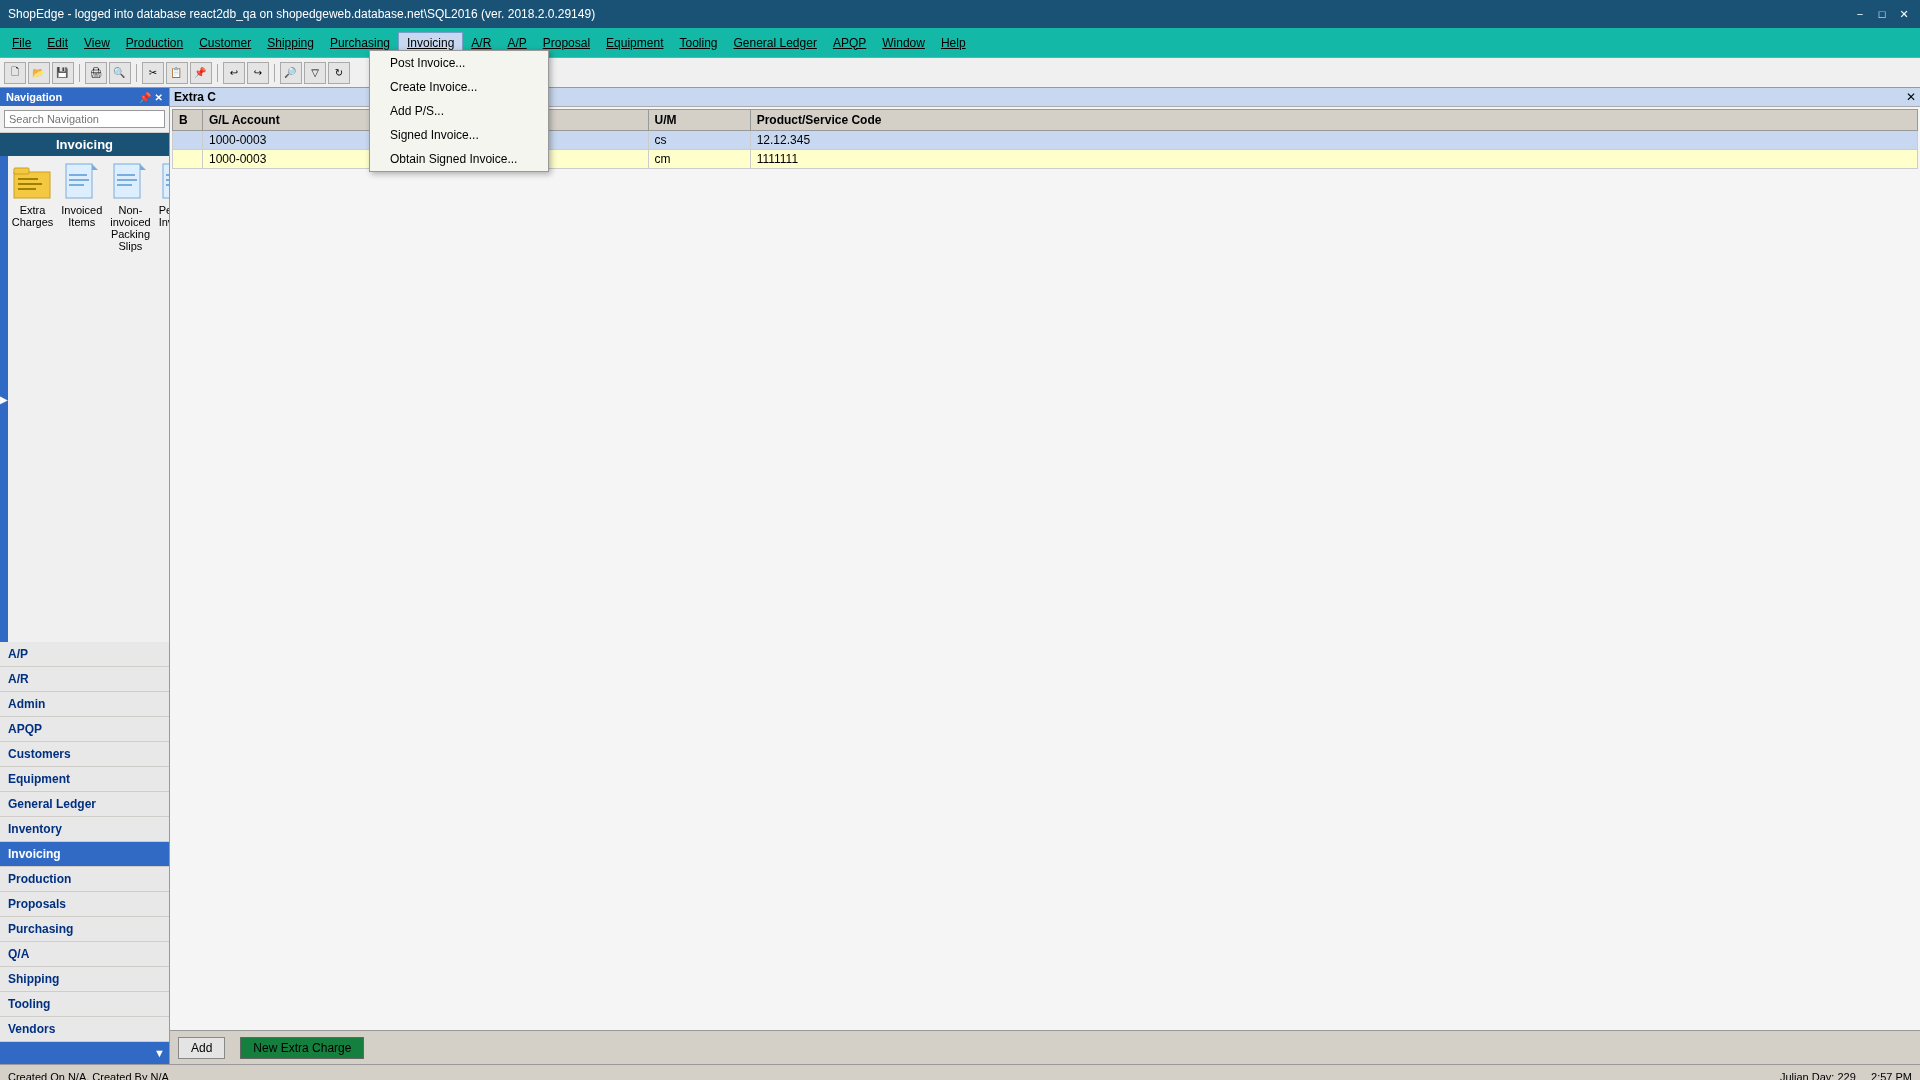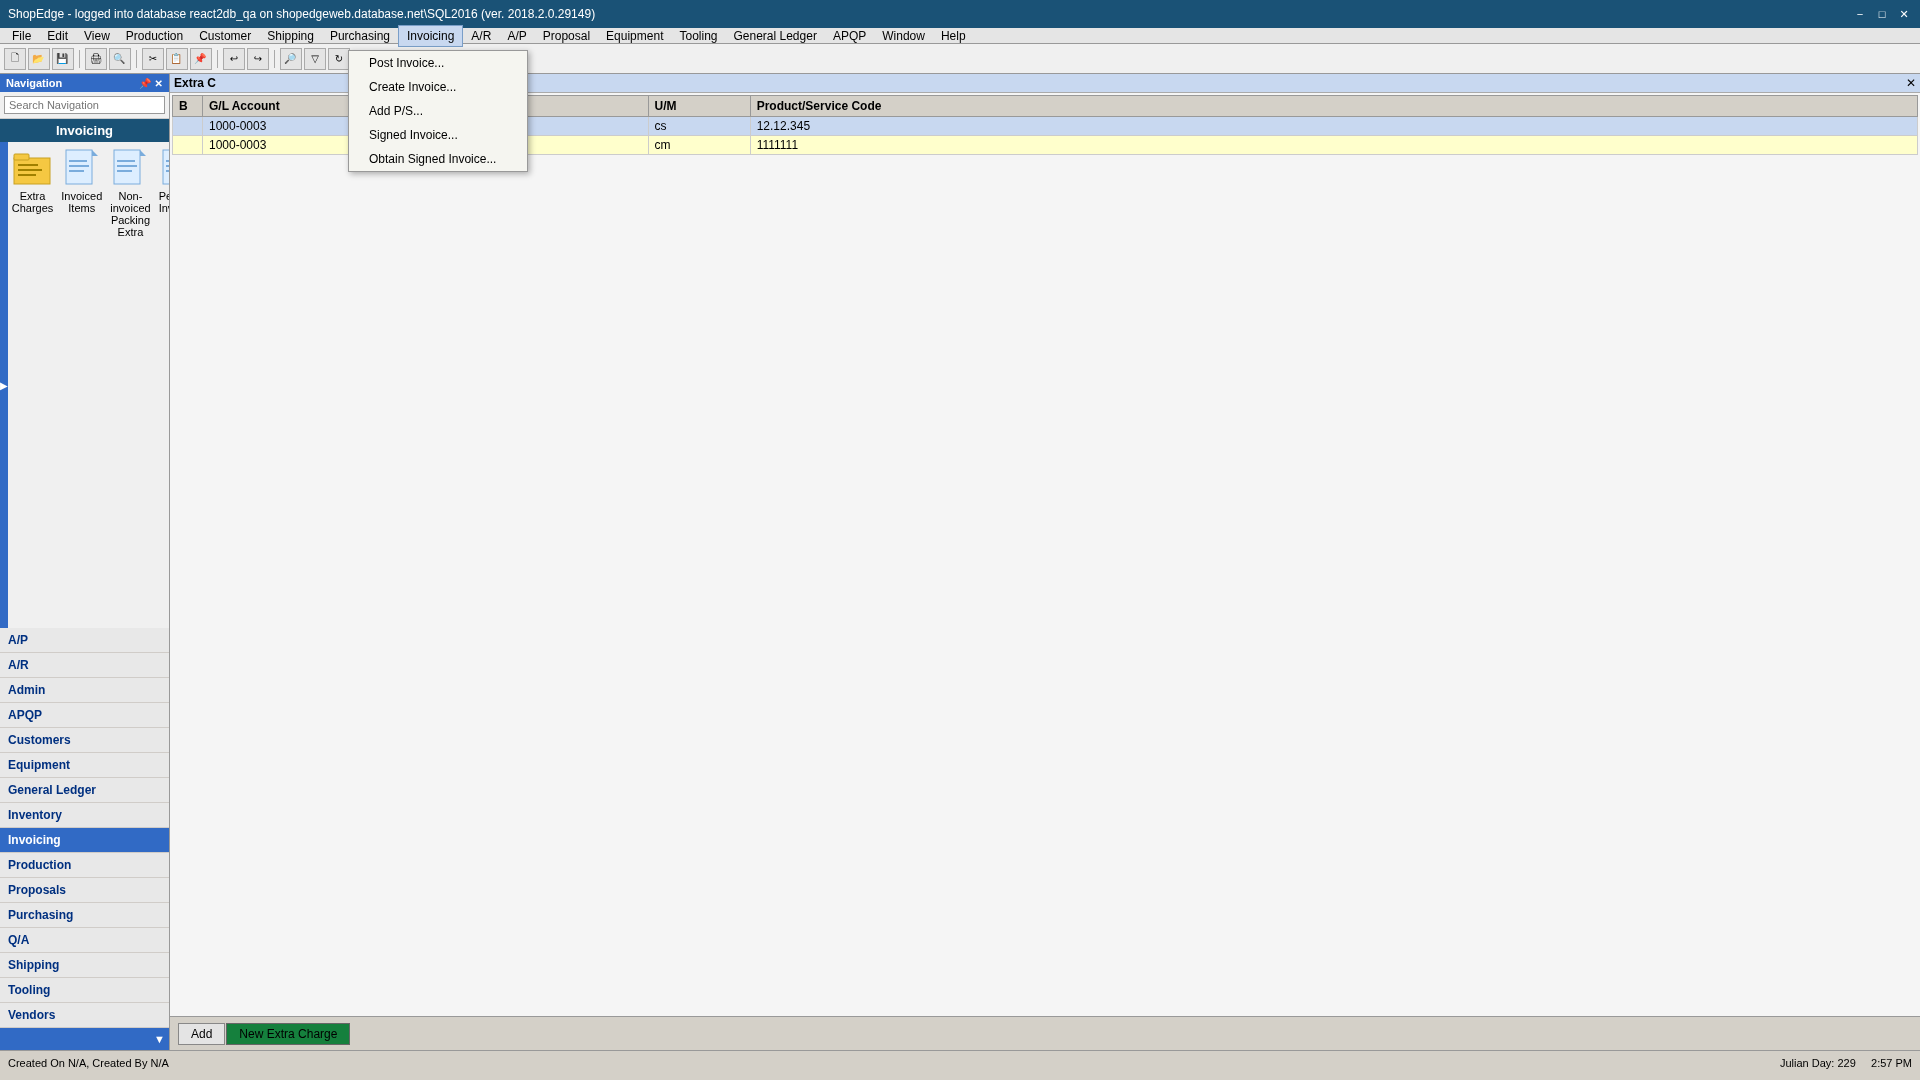--- a/index.html
+++ b/index.html
@@ -4,21 +4,21 @@
   <style>
     * { margin: 0; padding: 0; box-sizing: border-box; }
     body { font-family: 'Segoe UI', Tahoma, Geneva, Verdana, sans-serif; font-size: 12px; background: #d4d0c8; width: 1920px; height: 1080px; overflow: hidden; }
 
     
     #title-bar { background: #1a5276; color: white; height: 28px; display: flex; align-items: center; justify-content: space-between; padding: 0 8px; font-size: 12px; }
     #title-bar-controls { display: flex; gap: 6px; }
     #title-bar-controls span { cursor: pointer; width: 16px; height: 16px; display: flex; align-items: center; justify-content: center; font-size: 11px; }
 
     
-    #menu-bar { background: #e5e5e5; height: 16px; display: flex; align-items: center; padding: 0 4px; border-bottom: 1px solid #999; }
+    #menu-bar { background: #14b8a6; height: 30px; display: flex; align-items: center; padding: 0 4px; border-bottom: 1px solid #999; text-decoration: underline; }
     .menu-item { padding: 2px 8px; cursor: pointer; font-size: 12px; height: 22px; display: flex; align-items: center; }
     .menu-item.active { background: #c8d8f0; border: 1px solid #7a9ec8; }
 
     
     #toolbar { background: #f0f0f0; height: 30px; display: flex; align-items: center; padding: 2px 4px; border-bottom: 1px solid #999; gap: 2px; }
     .toolbar-btn { width: 22px; height: 22px; background: #e4e4e4; border: 1px solid #aaa; cursor: pointer; display: flex; align-items: center; justify-content: center; font-size: 10px; }
     .toolbar-separator { width: 1px; height: 18px; background: #aaa; margin: 0 3px; }
 
     
     #main-layout { display: flex; height: calc(1080px - 28px - 22px - 30px - 24px); }
@@ -49,26 +49,26 @@
     #data-table { width: 100%; border-collapse: collapse; font-size: 12px; }
     #data-table th { background: #d4d0c8; border: 1px solid #999; padding: 3px 6px; text-align: left; font-weight: bold; }
     #data-table td { border: 1px solid #ccc; padding: 2px 6px; }
     #data-table tr.selected td { background: #c8d8f0; }
     #data-table tr.alt td { background: #ffffcc; }
 
     
     #status-bar { background: #d4d0c8; border-top: 1px solid #999; height: 24px; display: flex; align-items: center; justify-content: space-between; padding: 0 8px; font-size: 11px; }
 
     
-    #bottom-toolbar { background: #d4d0c8; border-top: 1px solid #999; height: 34px; display: flex; align-items: center; padding: 4px 8px; gap: 1px; }
+    #bottom-toolbar { background: #d4d0c8; border-top: 1px solid #999; height: 34px; display: flex; align-items: center; padding: 4px 8px; gap: 15px; }
     .bottom-btn { padding: 3px 12px; background: #e4e4e4; border: 1px solid #888; cursor: pointer; font-size: 12px; }
     .bottom-btn.primary { background: #15803d; border: 1px solid #666; text-align: right; }
 
     
-    #dropdown-menu { position: absolute; top: 50px; left: 348px; background: #f5f5f0; border: 1px solid #999; box-shadow: 2px 2px 6px rgba(0,0,0,0.3); z-index: 1000; min-width: 180px; }
+    #dropdown-menu { position: absolute; top: 50px; left: 369px; background: #f5f5f0; border: 1px solid #999; box-shadow: 2px 2px 6px rgba(0,0,0,0.3); z-index: 1000; min-width: 180px; }
     .dropdown-item { padding: 5px 20px; cursor: pointer; font-size: 12px; }
 
     #expand-btn { background: #316ac5; color: white; width: 16px; font-size: 10px; cursor: pointer; display: flex; align-items: center; justify-content: center; }
 
     .scrolldown-btn { background: #e4e4e4; border: 1px solid #aaa; text-align: center; padding: 1px; cursor: pointer; font-size: 9px; }
 
     #nav-icons-area { flex: 1; overflow: hidden; display: flex; flex-direction: column; }
     #nav-categories { display: flex; flex-direction: column; }
   </style>
 </head>
@@ -172,21 +172,21 @@
         <div class="nav-icon-item">
           <div class="nav-icon">
             <svg width="36" height="40" viewBox="0 0 36 40">
               <rect x="2" y="2" width="26" height="34" fill="#ddeeff" stroke="#7aacdc" stroke-width="1"></rect>
               <path d="M28 2 L34 8 L28 8 Z" fill="#7aacdc"></path>
               <rect x="5" y="12" width="18" height="2" fill="#7aacdc"></rect>
               <rect x="5" y="17" width="20" height="2" fill="#7aacdc"></rect>
               <rect x="5" y="22" width="15" height="2" fill="#7aacdc"></rect>
             </svg>
           </div>
-          <span class="nav-icon-label">Non-invoiced Packing Extra</span>
+          <span class="nav-icon-label">Non-invoiced Packing Slips</span>
         </div>
         <div class="nav-icon-item">
           <div class="nav-icon">
             <svg width="36" height="40" viewBox="0 0 36 40">
               <rect x="2" y="2" width="26" height="34" fill="#ddeeff" stroke="#7aacdc" stroke-width="1"></rect>
               <path d="M28 2 L34 8 L28 8 Z" fill="#7aacdc"></path>
               <rect x="5" y="12" width="18" height="2" fill="#7aacdc"></rect>
               <rect x="5" y="17" width="20" height="2" fill="#7aacdc"></rect>
               <rect x="5" y="22" width="15" height="2" fill="#7aacdc"></rect>
             </svg>

